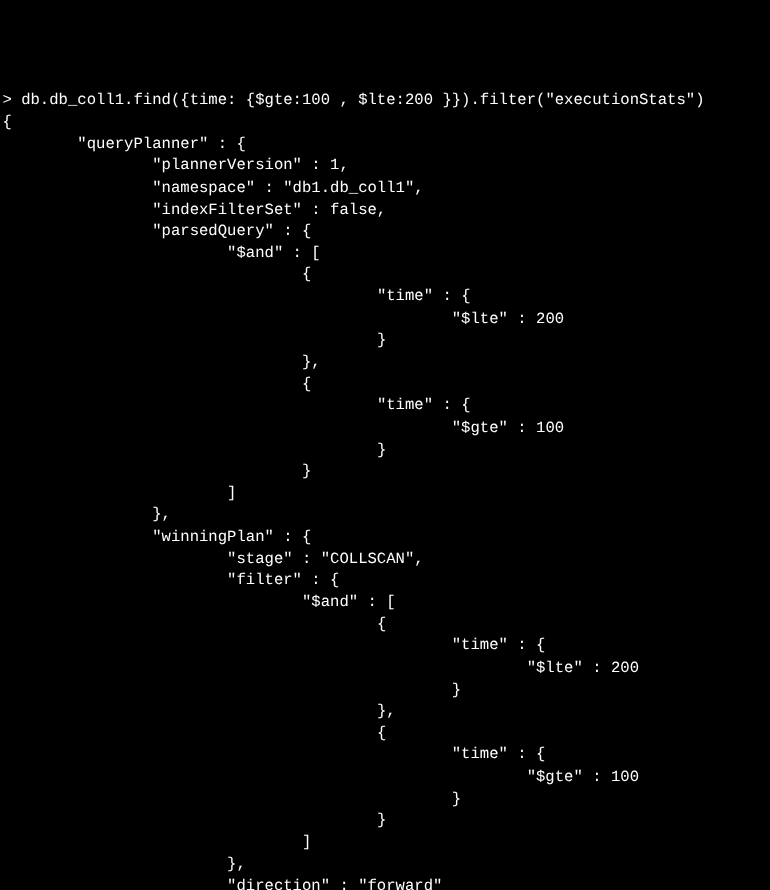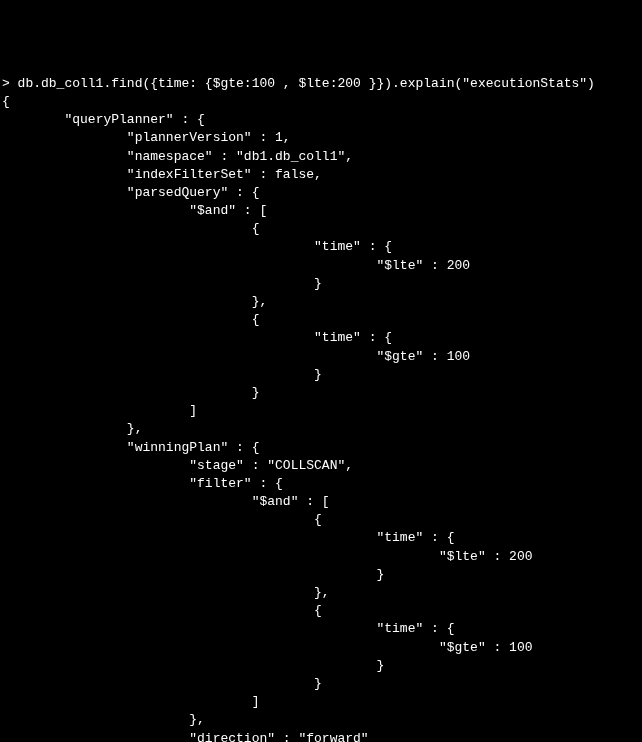--- a/index.html
+++ b/index.html
@@ -21,21 +21,21 @@
     }
     .terminal {
       font-family: "Courier New", Courier, monospace;
     }
   </style>
 </head>
 <body>
 
 
 
-<div class="terminal"><span>&gt; </span><span>db.db_coll1.find({time: {$gte:100 , $lte:200 }}).explain("executionStats")</span>
+<div class="terminal"><span>&gt; </span><span>db.db_coll1.find({time: {$gte:100 , $lte:200 }}).filter("executionStats")</span>
 <span>{</span>
         <span>"queryPlanner" : {</span>
                 <span>"plannerVersion" : 1,</span>
                 <span>"namespace" : "db1.db_coll1",</span>
                 <span>"indexFilterSet" : false,</span>
                 <span>"parsedQuery" : {</span>
                         <span>"$and" : [</span>
                                 <span>{</span>
                                         <span>"time" : {</span>
                                                 <span>"$lte" : 200</span>

